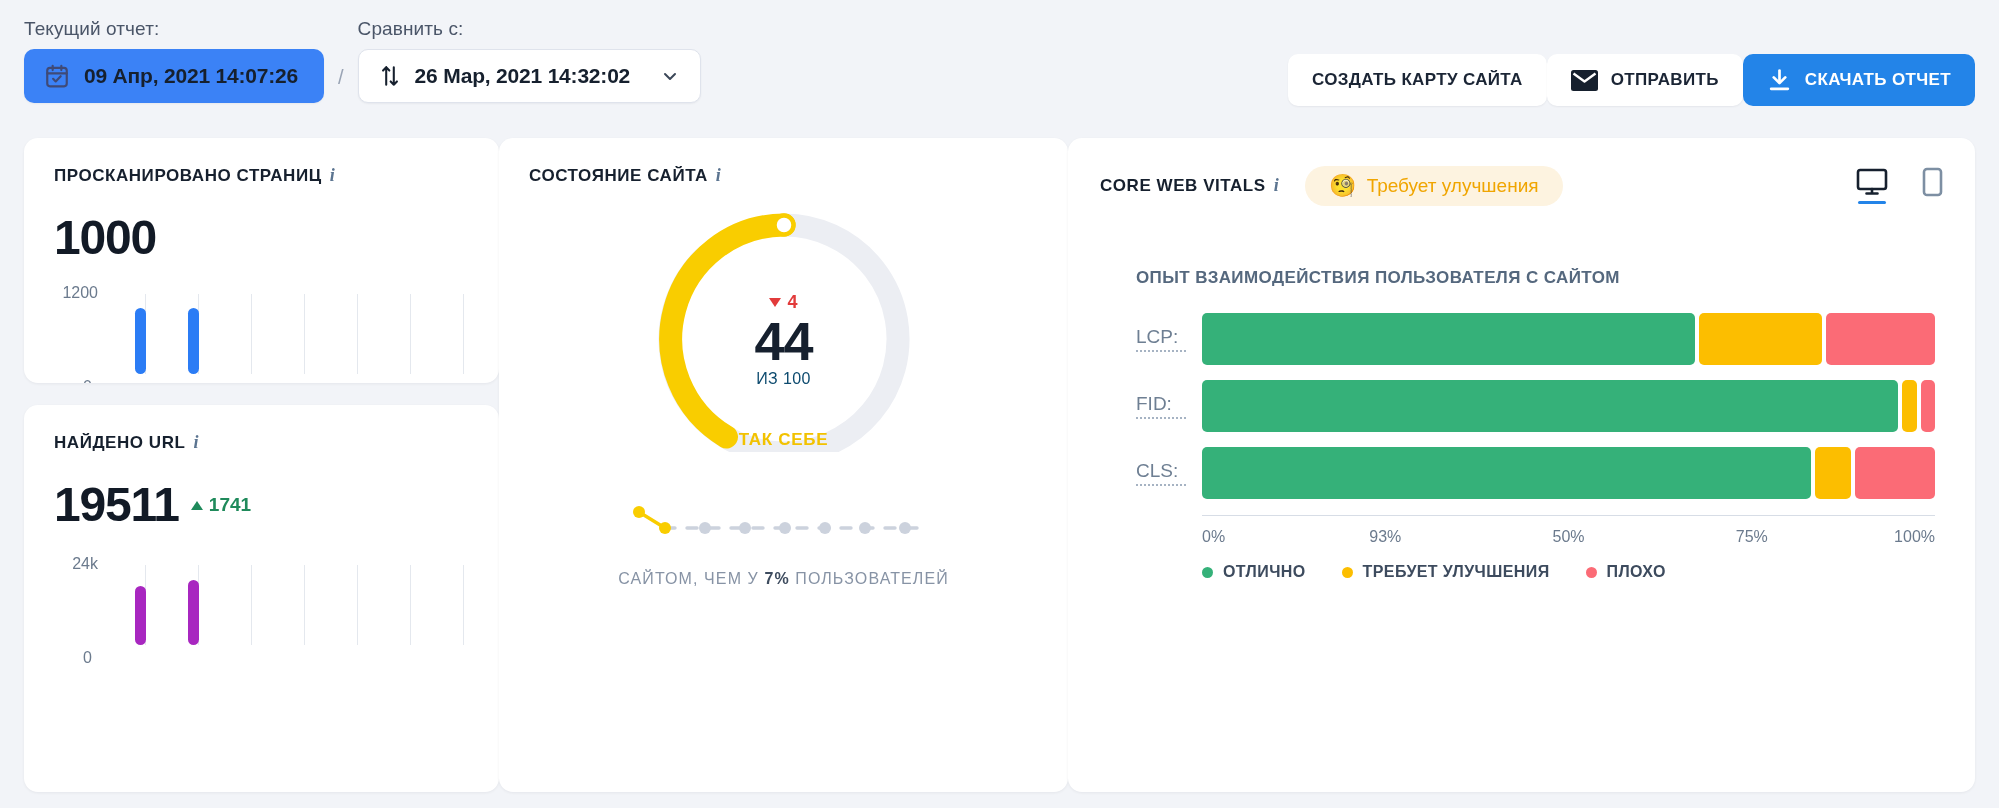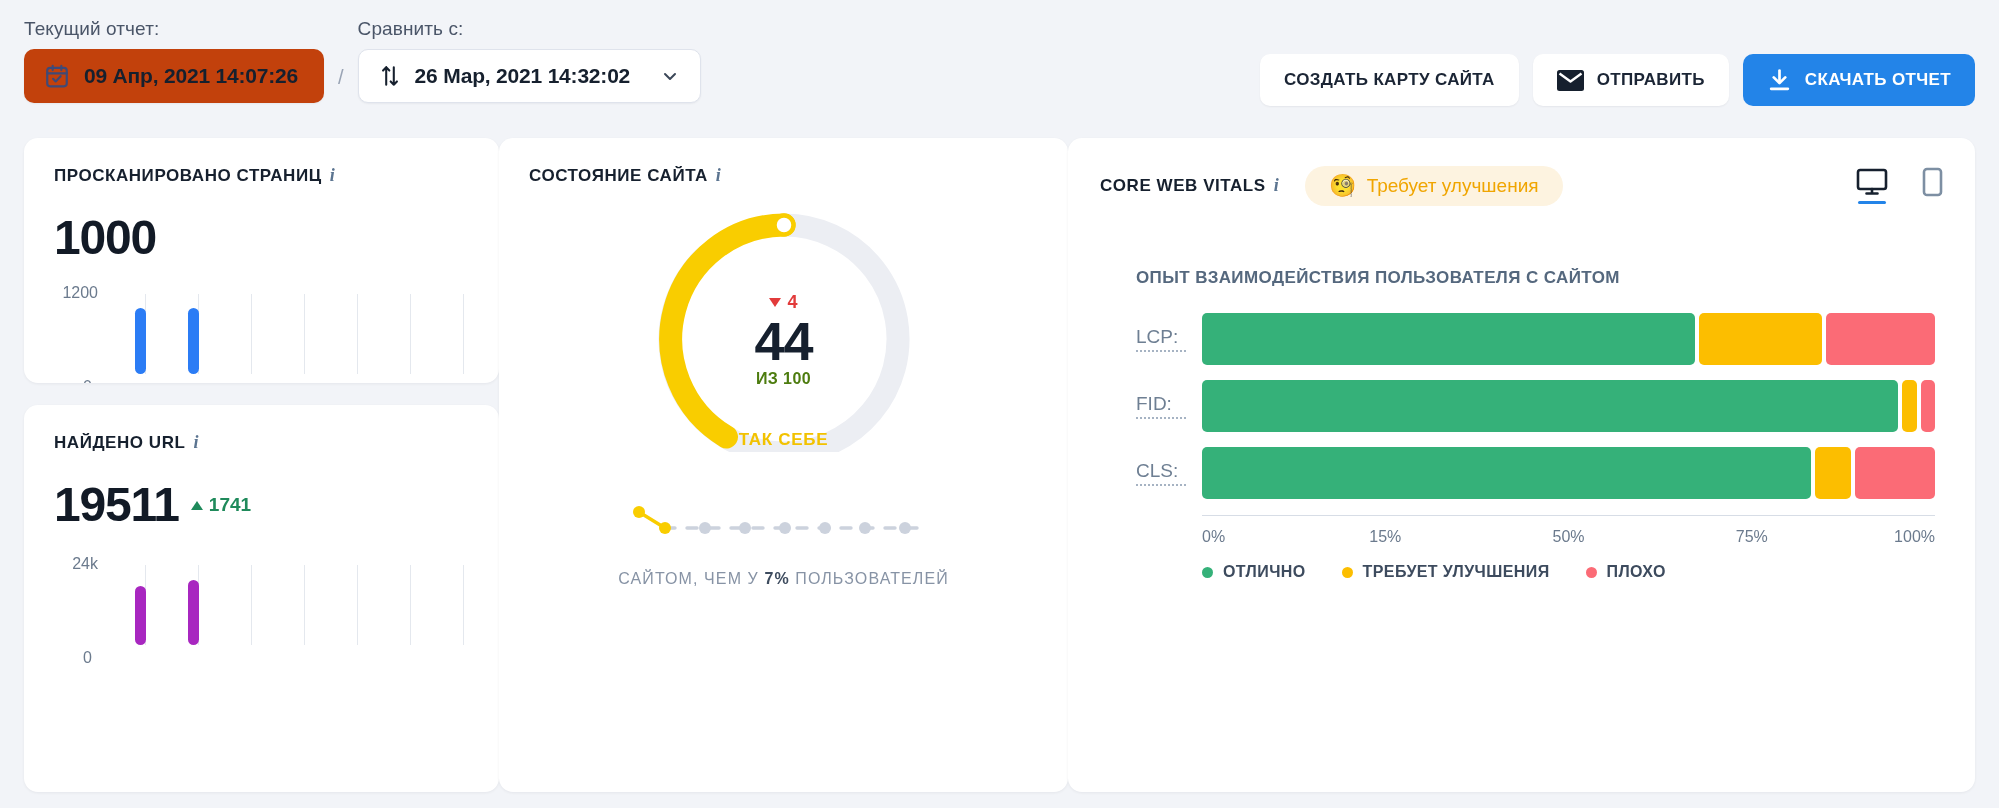--- a/index.html
+++ b/index.html
@@ -9,34 +9,34 @@
     font-family: "Liberation Sans", sans-serif;
     overflow: hidden;
   }
 
   
   .header { position: relative; height: 120px; padding: 18px 24px 0 24px; }
   .hdr-left { position: absolute; left: 24px; top: 18px; display: flex; align-items: flex-end; gap: 0; }
   .dl-group { display: flex; flex-direction: column; }
   .dl-label { font-size: 19px; color: #4a5568; margin-bottom: 9px; letter-spacing: .1px; }
   .date-box {
-    background: #c2410c; border-radius: 10px; height: 54px;
+    background: #3b82f6; border-radius: 10px; height: 54px;
     display: flex; align-items: center; gap: 14px;
     padding: 0 20px; min-width: 300px;
     box-shadow: 0 1px 2px rgba(16,24,40,.05);
   }
   .date-box.bordered { background: #fff; border: 1px solid #dfe3ec; }
   .date-text { font-size: 21px; font-weight: 700; color: #16202e; white-space: nowrap; letter-spacing: -.2px; }
   .slash { color: #9aa4b5; font-size: 20px; padding: 0 14px 14px 14px; }
   .cal-icon svg { display: block; }
   .sort-icon svg { display: block; }
   .chev { margin-left: 16px; color: #3b4758; display:flex; }
   .chev svg { display:block; }
 
-  .hdr-right { position: absolute; right: 24px; top: 54px; display: flex; align-items: flex-end; gap: 14px; }
+  .hdr-right { position: absolute; right: 24px; top: 54px; display: flex; align-items: flex-end; gap: 0; }
   .btn {
     height: 52px; border-radius: 10px; display: flex; align-items: center;
     gap: 13px; padding: 0 24px; cursor: pointer; white-space: nowrap;
     font-size: 17px; font-weight: 700; letter-spacing: .35px;
   }
   .btn-white { background: #fff; color: #1b2535; box-shadow: 0 1px 2px rgba(16,24,40,.06); }
   .btn-blue { background: #2384e8; color: #fff; }
   .btn svg { display: block; }
 
   
@@ -76,21 +76,21 @@
   .gridline { position: absolute; top: 0; bottom: 0; width: 1px; background: #e4e8ee; }
   .mbar { position: absolute; bottom: 0; width: 11px; border-radius: 6px; }
 
   
   .gauge-wrap { position: relative; width: 100%; height: 290px; margin-top: 22px; }
   .gauge-svg { position: absolute; left: 50%; transform: translateX(-50%); top: 0; }
   .gauge-center { position: absolute; left: 0; right: 0; top: 84px; text-align: center; }
   .g-delta { font-size: 18px; font-weight: 700; color: #e23b3b; display: inline-flex; align-items: center; gap: 6px; }
   .tri-dn { width: 0; height: 0; border-left: 6px solid transparent; border-right: 6px solid transparent; border-top: 9px solid #e23b3b; }
   .g-score { font-size: 54px; font-weight: 700; color: #16202e; line-height: 1.05; letter-spacing: -1px; }
-  .g-of { font-size: 16px; font-weight: 700; color: #4d7c0f; letter-spacing: .4px; }
+  .g-of { font-size: 16px; font-weight: 400; color: #0c4a6e; letter-spacing: .4px; }
   .g-verdict { font-size: 17px; font-weight: 700; color: #f2c200; letter-spacing: .7px; margin-top: 42px; }
 
   .spark { position: relative; height: 60px; margin-top: 4px; }
   .spark svg { position: absolute; left: 50%; transform: translateX(-50%); top: 0; }
   .spark-cap { text-align: center; font-size: 16px; color: #8793a5; letter-spacing: 1.1px; margin-top: 8px; }
   .spark-cap b { color: #3d4b5e; }
 
   
   .cwv-head { display: flex; align-items: center; padding: 28px 32px 0 32px; }
   .badge {
@@ -360,21 +360,21 @@
             <div class="seg" style="flex:84;background:#35b179;"></div>
             <div class="seg" style="flex:5;background:#fcbe00;"></div>
             <div class="seg" style="flex:11;background:#fb6b76;"></div>
           </div>
         </div>
 
       </div>
 
       <div class="cwv-axis">
         <span class="tick" style="left:0;">0%</span>
-        <span class="tick" style="left:25%;transform:translateX(-50%);">15%</span>
+        <span class="tick" style="left:25%;transform:translateX(-50%);">93%</span>
         <span class="tick" style="left:50%;transform:translateX(-50%);">50%</span>
         <span class="tick" style="left:75%;transform:translateX(-50%);">75%</span>
         <span class="tick" style="right:0;">100%</span>
       </div>
 
       <div class="cwv-legend">
         <span class="lg">
           <span class="dot" style="background:#35b179;"></span>
           <span>ОТЛИЧНО</span>
         </span>

